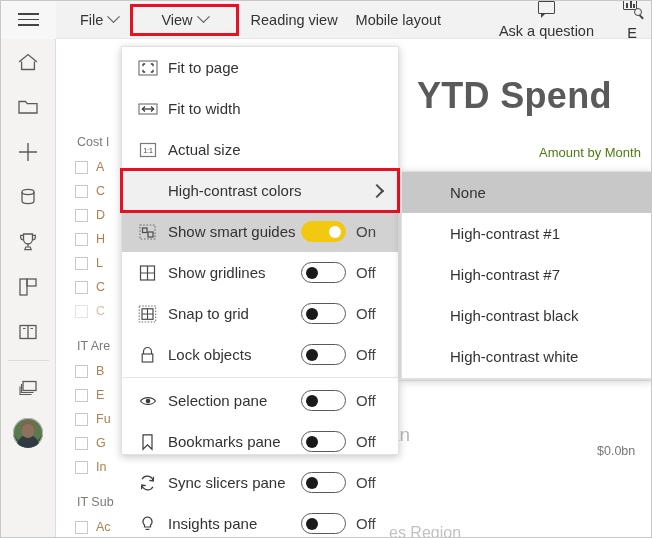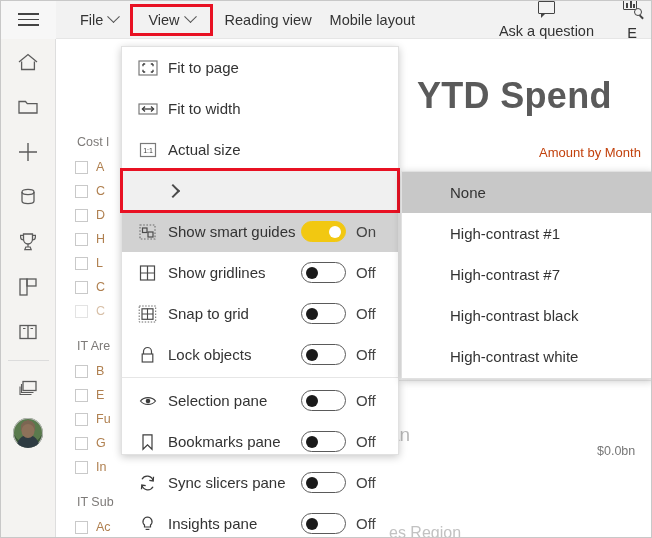--- a/index.html
+++ b/index.html
@@ -44,21 +44,21 @@
     display: flex; align-items: center; gap: 6px;
     font-size: 14.5px; color: #333;
     padding: 5px 9px; white-space: nowrap;
     position: relative;
   }
   .mbitem.boxed {
     outline: 3px solid #e81123;
     outline-offset: 0px;
     background: #f2f2f2;
     margin: 0 6px;
-    padding: 5px 15px;
+    padding: 5px 28px;
   }
   .chev-d {
     width: 9px; height: 9px;
     border-right: 1.4px solid #555; border-bottom: 1.4px solid #555;
     transform: rotate(45deg) translate(-2px,-2px);
   }
   .mbright {
     display: flex; align-items: center; gap: 10px;
     padding-right: 2px; margin-left: auto;
   }
@@ -141,21 +141,21 @@
   .fp-label { font-size: 12.5px; color: #b08050; white-space: nowrap; }
   .fp-gap { height: 16px; }
 
   .reporttitle {
     position: absolute; left: 360px; top: 35px;
     font-size: 36px; color: #5a5a5a; font-weight: 700;
     letter-spacing: 0.3px; white-space: nowrap;
   }
   .reportsub {
     position: absolute; left: 482px; top: 105px;
-    font-size: 13px; color: #c2410c; white-space: nowrap;
+    font-size: 13px; color: #4d7c0f; white-space: nowrap;
   }
   .chartbox {
     position: absolute; left: 330px; top: 340px;
     width: 266px; height: 120px;
     border-top: 1px solid #ececec;
   }
   .chart-titleleft {
     position: absolute; left: 332px; top: 384px;
     font-size: 19px; color: #b9b9b9;
   }
@@ -442,20 +442,21 @@
         <svg width="20" height="16" viewBox="0 0 20 16">
             <rect x="2.5" y="1.5" width="15" height="13" fill="none" stroke="#7a7a7a" stroke-width="1.2"></rect>
             <text x="10" y="11" font-size="7" font-family="Liberation Sans, sans-serif" fill="#3c3c3c" text-anchor="middle">1:1</text>
           </svg>
       </span>
       <span class="lbl">Actual size</span>
     </div>
 
     <div class="mi boxed-row">
       <span class="ico"></span>
+      <span class="lbl">High-contrast colors</span>
       <span class="sub-arrow"></span>
     </div>
 
     <div class="mi shaded">
       <span class="ico">
         <svg width="20" height="18" viewBox="0 0 20 18">
             <rect x="2" y="2" width="15" height="14" fill="none" stroke="#6b6b6b" stroke-width="1.1" stroke-dasharray="1.6 1.6"></rect>
             <rect x="4.5" y="5" width="4.5" height="4.5" fill="none" stroke="#4a4a4a" stroke-width="1.2"></rect>
             <rect x="10" y="9" width="5" height="5" fill="none" stroke="#4a4a4a" stroke-width="1.2"></rect>
           </svg>

